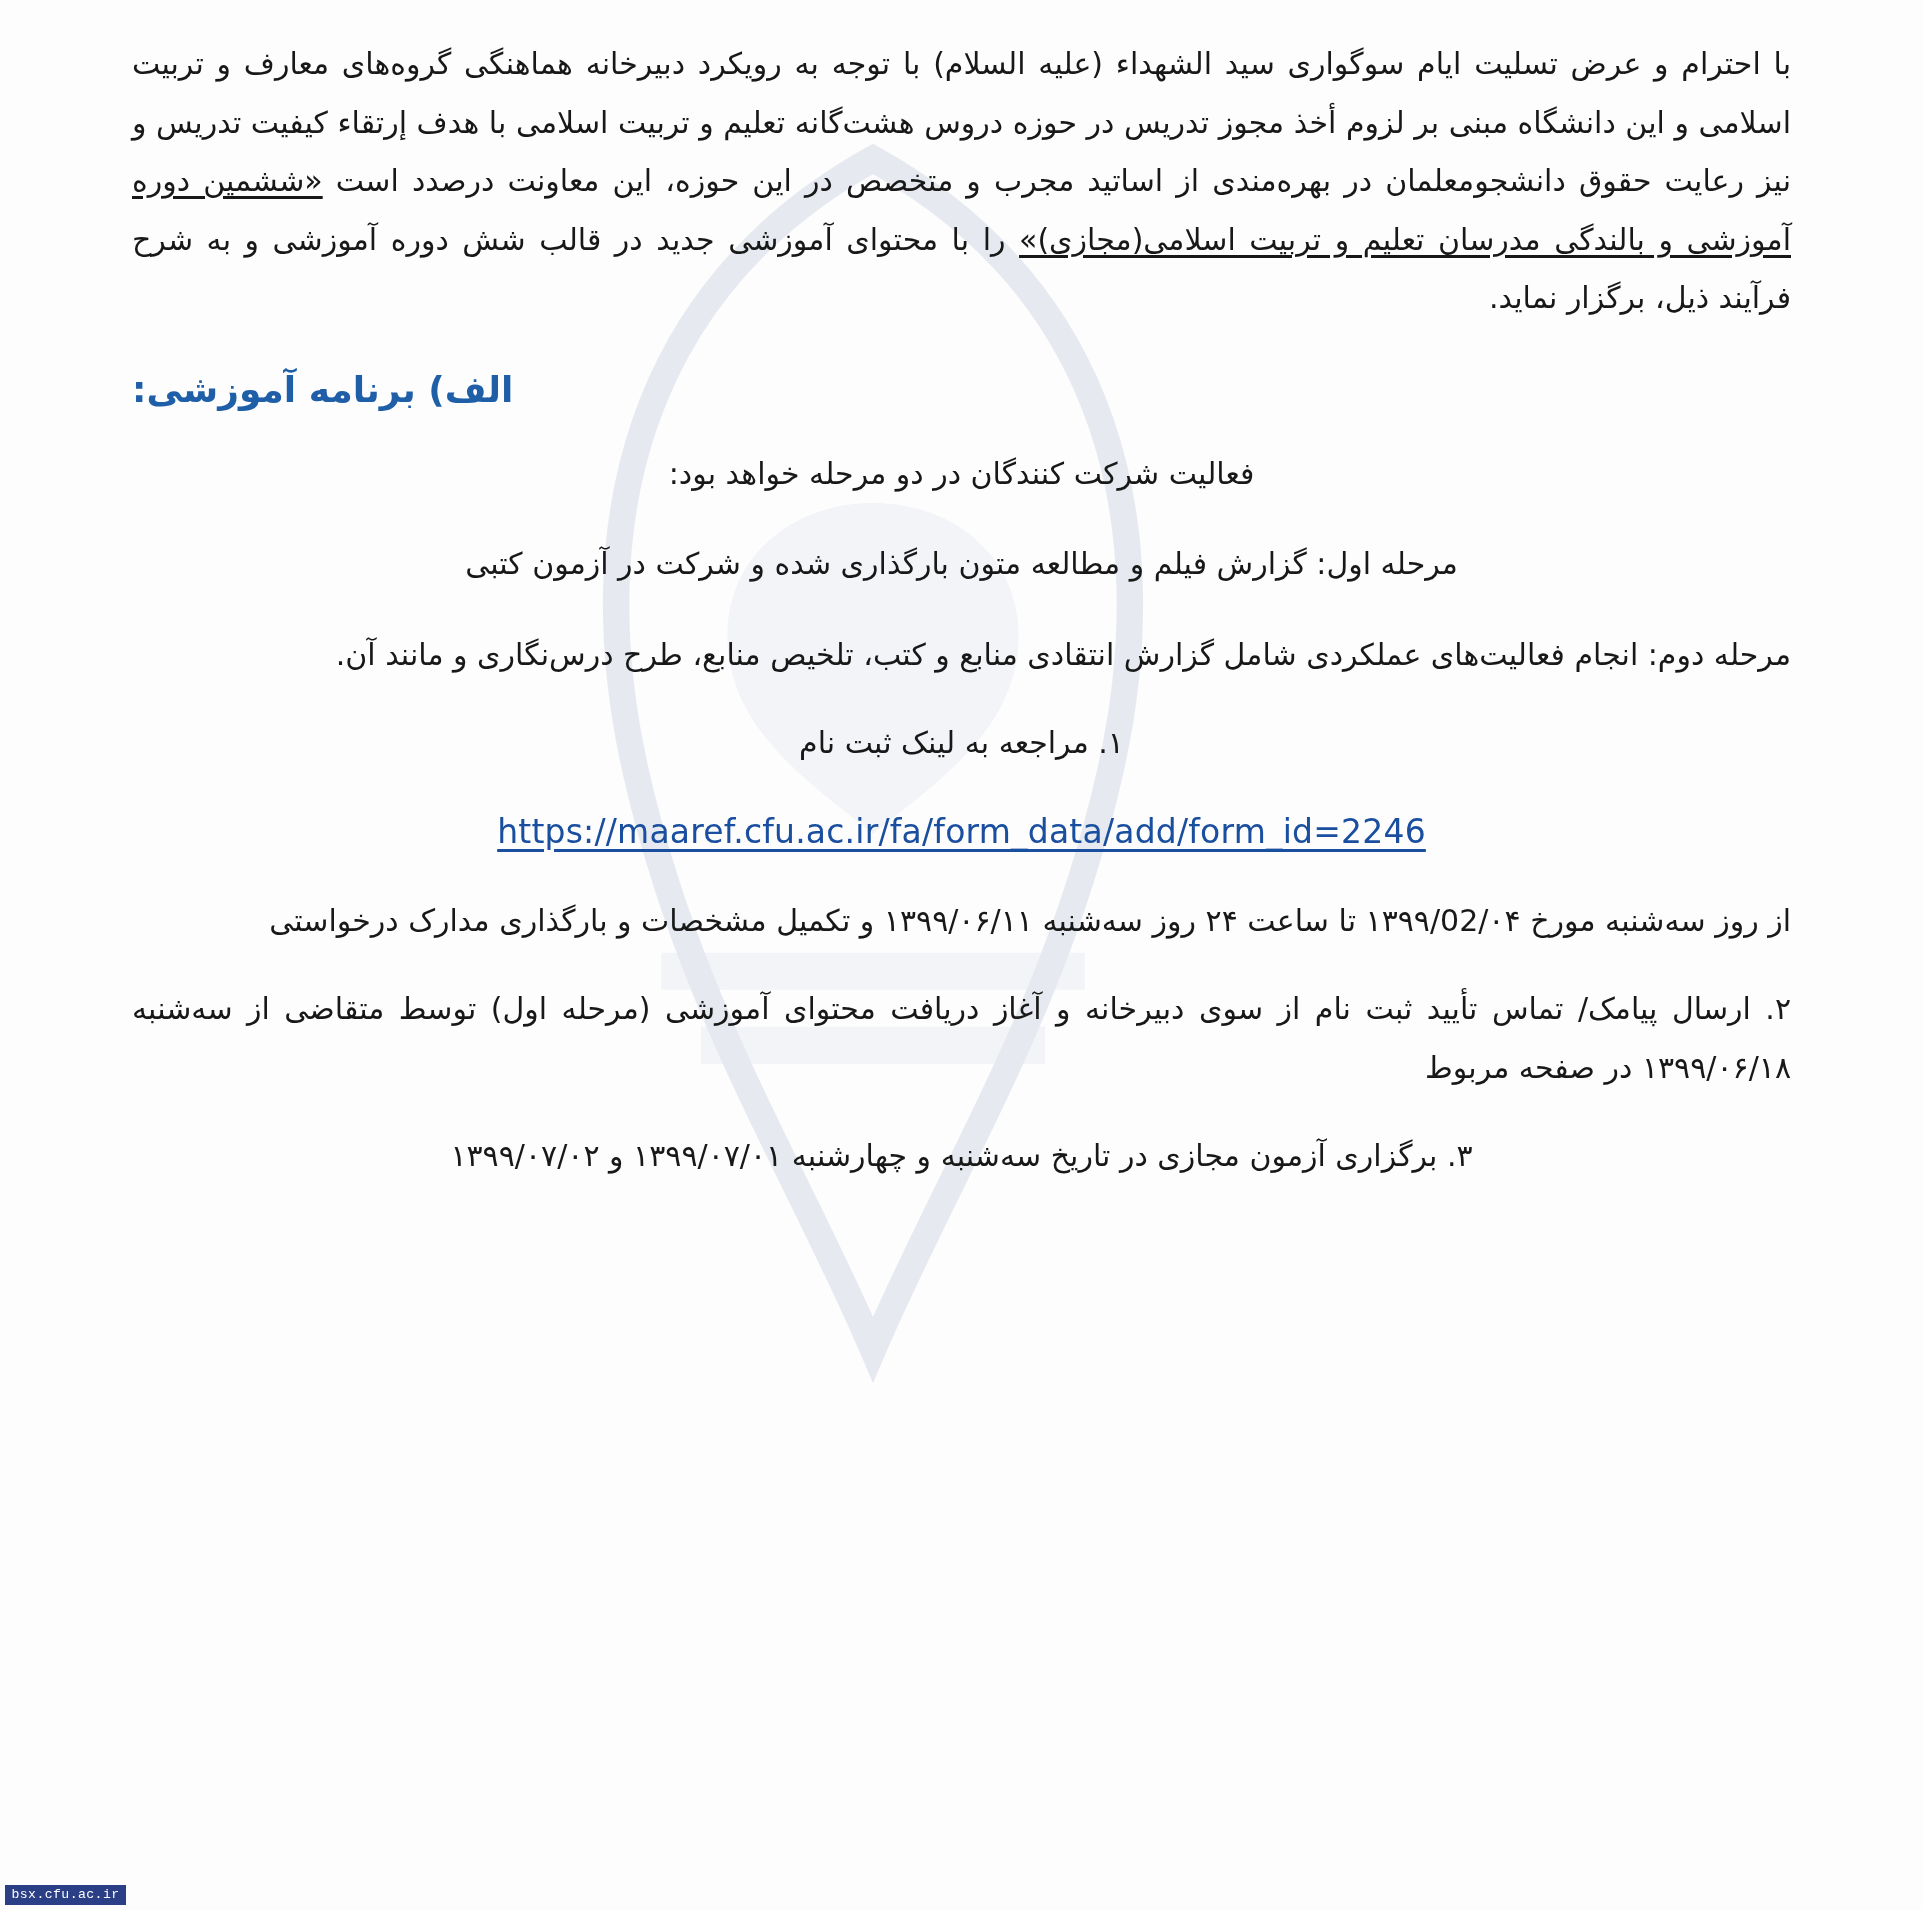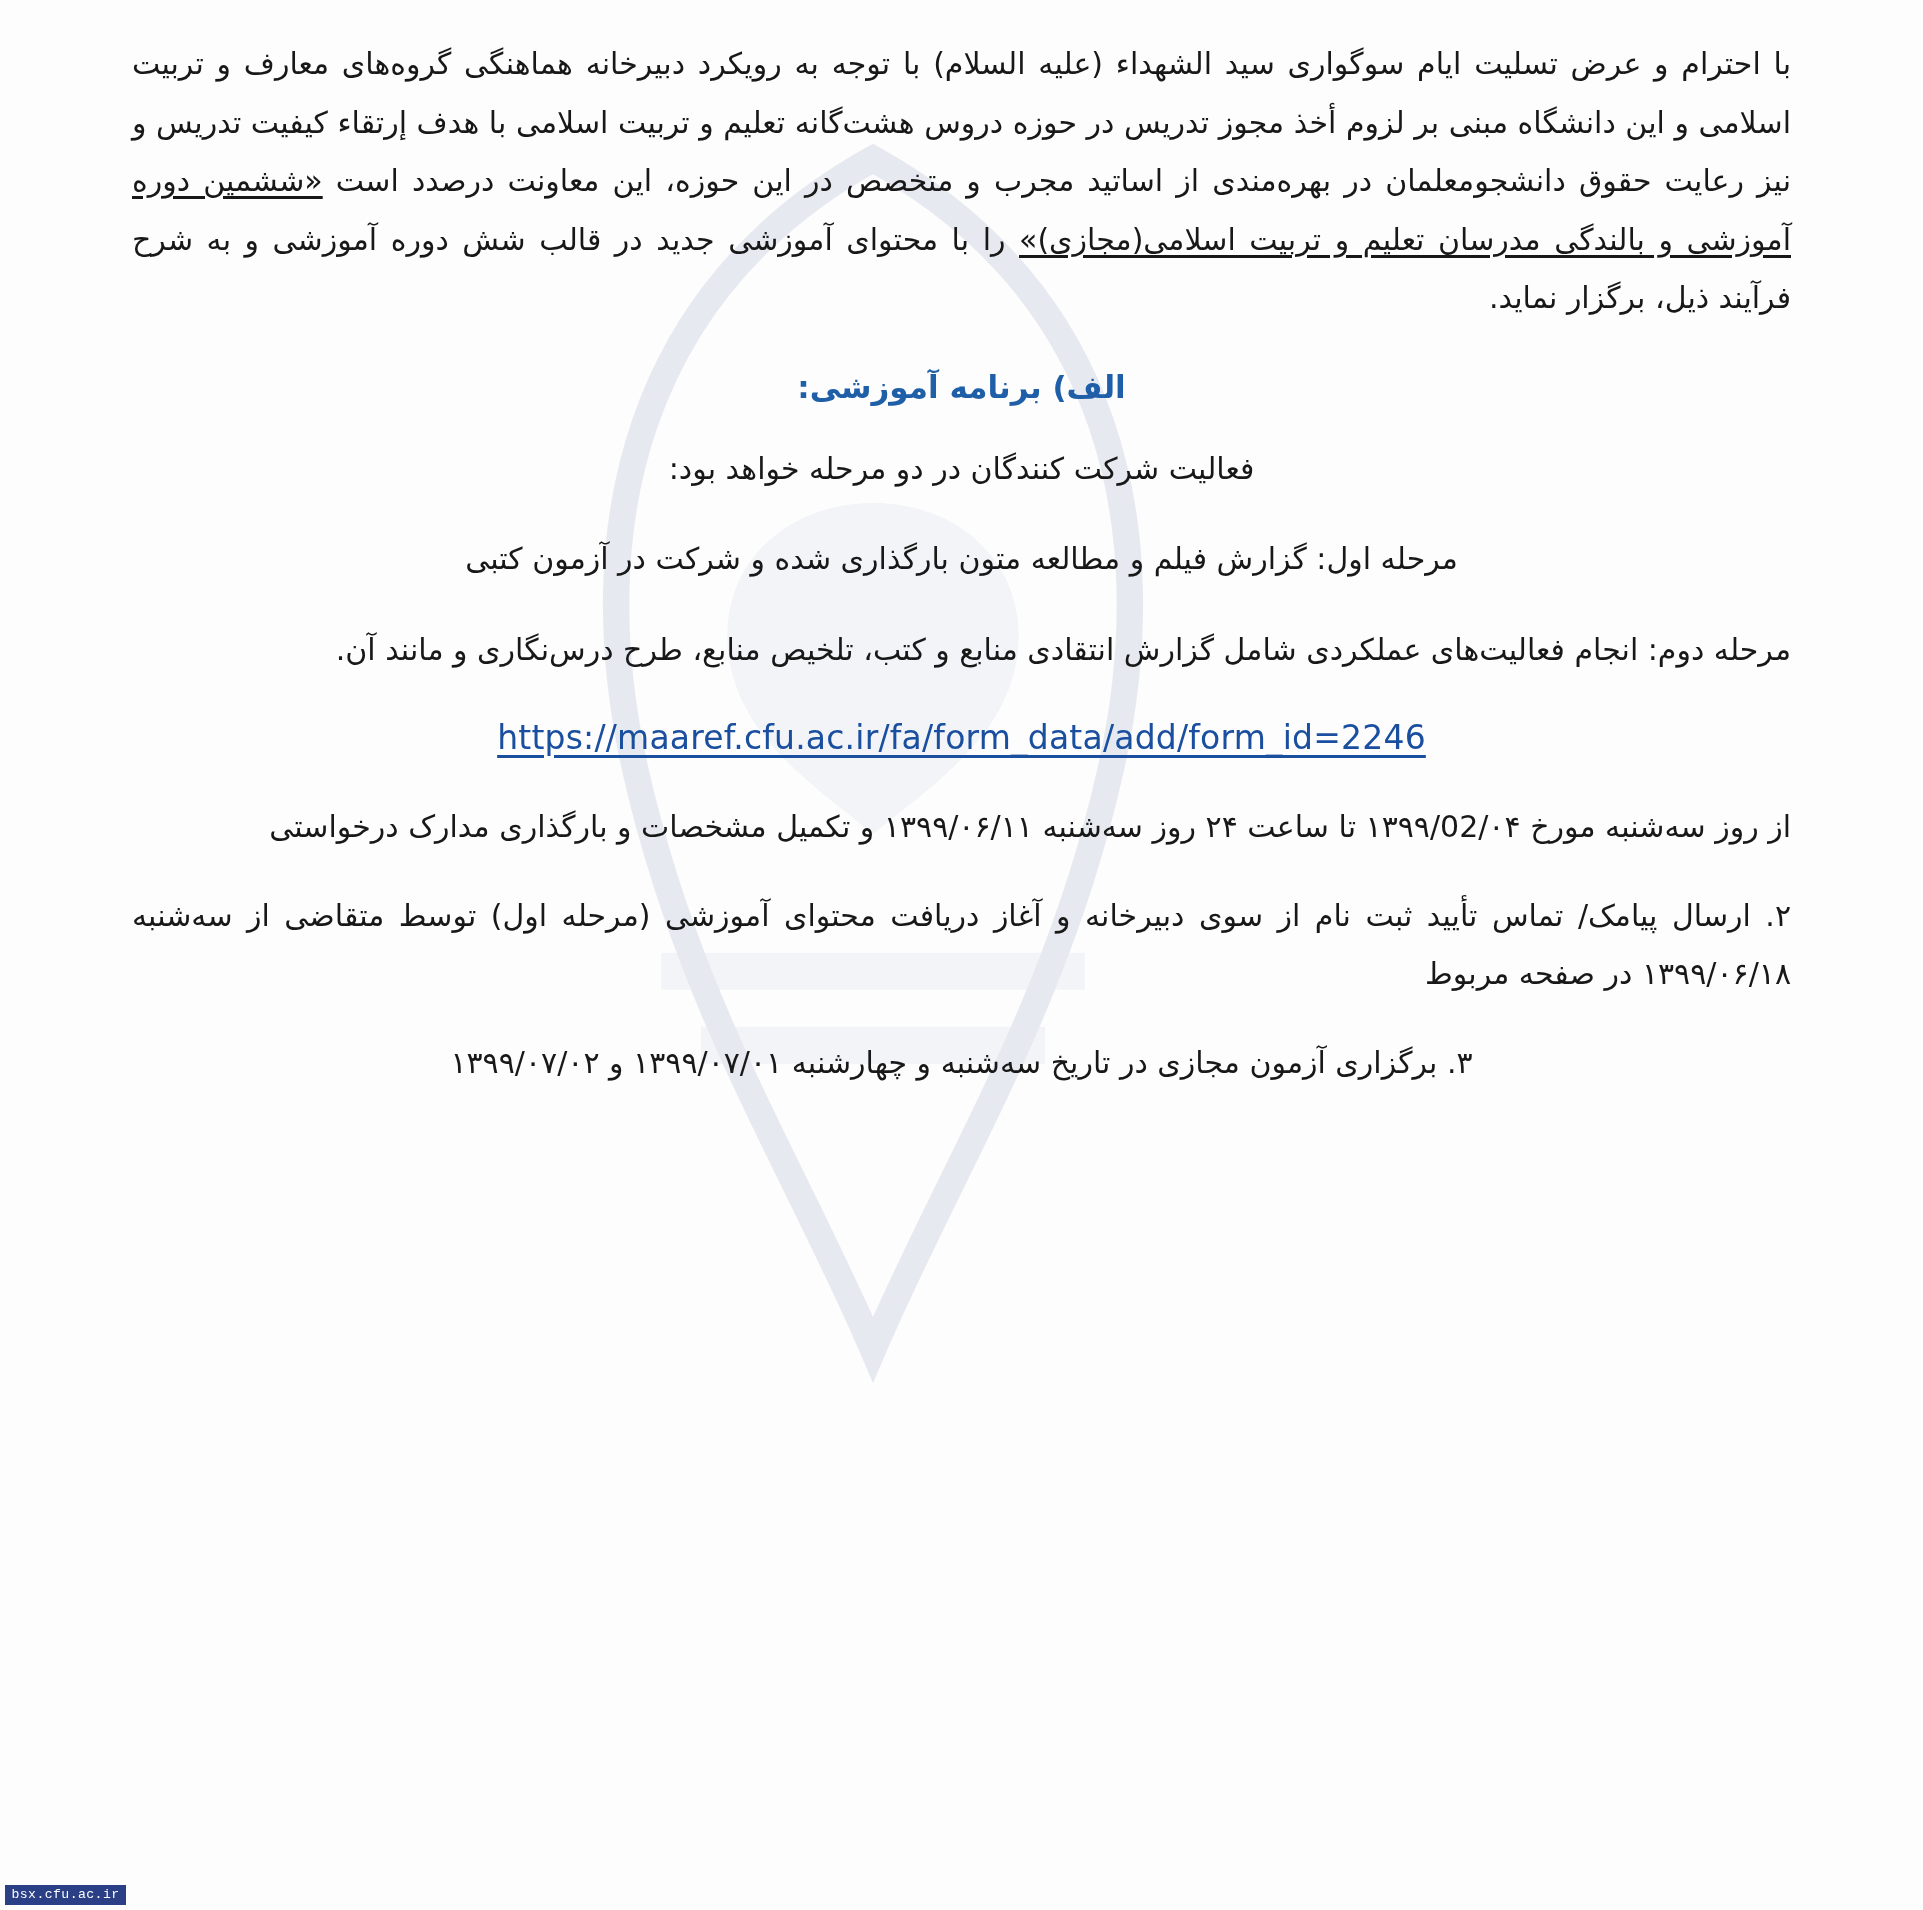--- a/index.html
+++ b/index.html
@@ -44,25 +44,25 @@
     text-align: justify;
     text-justify: inter-word;
   }
 
   .underline-phrase {
     text-decoration: underline;
     text-underline-offset: 5.3px;
   }
 
   h2.section {
-    font-size: 31px;
+    font-size: 36px;
     font-weight: bold;
     color: #1f5fa8;
     margin: 41px 0 35px 0;
-    text-align: center;
+    text-align: left;
   }
 
   p.item {
     font-size: 30px;
     line-height: 1.95;
     color: #181818;
     margin: 0 0 32px 0;
     text-align: justify;
   }
   p.indent-right { text-align: center; }
@@ -114,20 +114,21 @@
 
     <h2 class="section">الف) برنامه آموزشی:</h2>
 
     <p class="item indent-right">فعالیت شرکت کنندگان در دو مرحله خواهد بود:</p>
 
     <p class="item indent-right">مرحله اول: گزارش فیلم و مطالعه متون بارگذاری شده  و شرکت در آزمون کتبی</p>
 
     <p class="para">مرحله دوم: انجام فعالیت‌های عملکردی شامل گزارش انتقادی منابع و کتب، تلخیص منابع، طرح درس‌نگاری و مانند آن.</p>
 
 
+    <p class="item indent-right">۱. مراجعه به لینک ثبت نام</p>
 
     <div class="link-line">
       <a class="reg-link" href="#" title="https://maaref.cfu.ac.ir/fa/form_data/add/form_id=3002">https://maaref.cfu.ac.ir/fa/form_data/add/form_id=2246</a>
     </div>
 
     <p class="para">از روز سه‌شنبه مورخ ۱۳۹۹/02/۰۴ تا ساعت ۲۴ روز سه‌شنبه ۱۳۹۹/۰۶/۱۱ و تکمیل مشخصات و بارگذاری مدارک درخواستی</p>
 
     <p class="para">۲. ارسال پیامک/ تماس تأیید ثبت نام از سوی دبیرخانه و آغاز دریافت محتوای آموزشی (مرحله اول) توسط متقاضی از سه‌شنبه ۱۳۹۹/۰۶/۱۸ در صفحه مربوط</p>
 
     <p class="item indent-right">۳. برگزاری آزمون مجازی در تاریخ سه‌شنبه و چهارشنبه ۱۳۹۹/۰۷/۰۱ و ۱۳۹۹/۰۷/۰۲</p>

